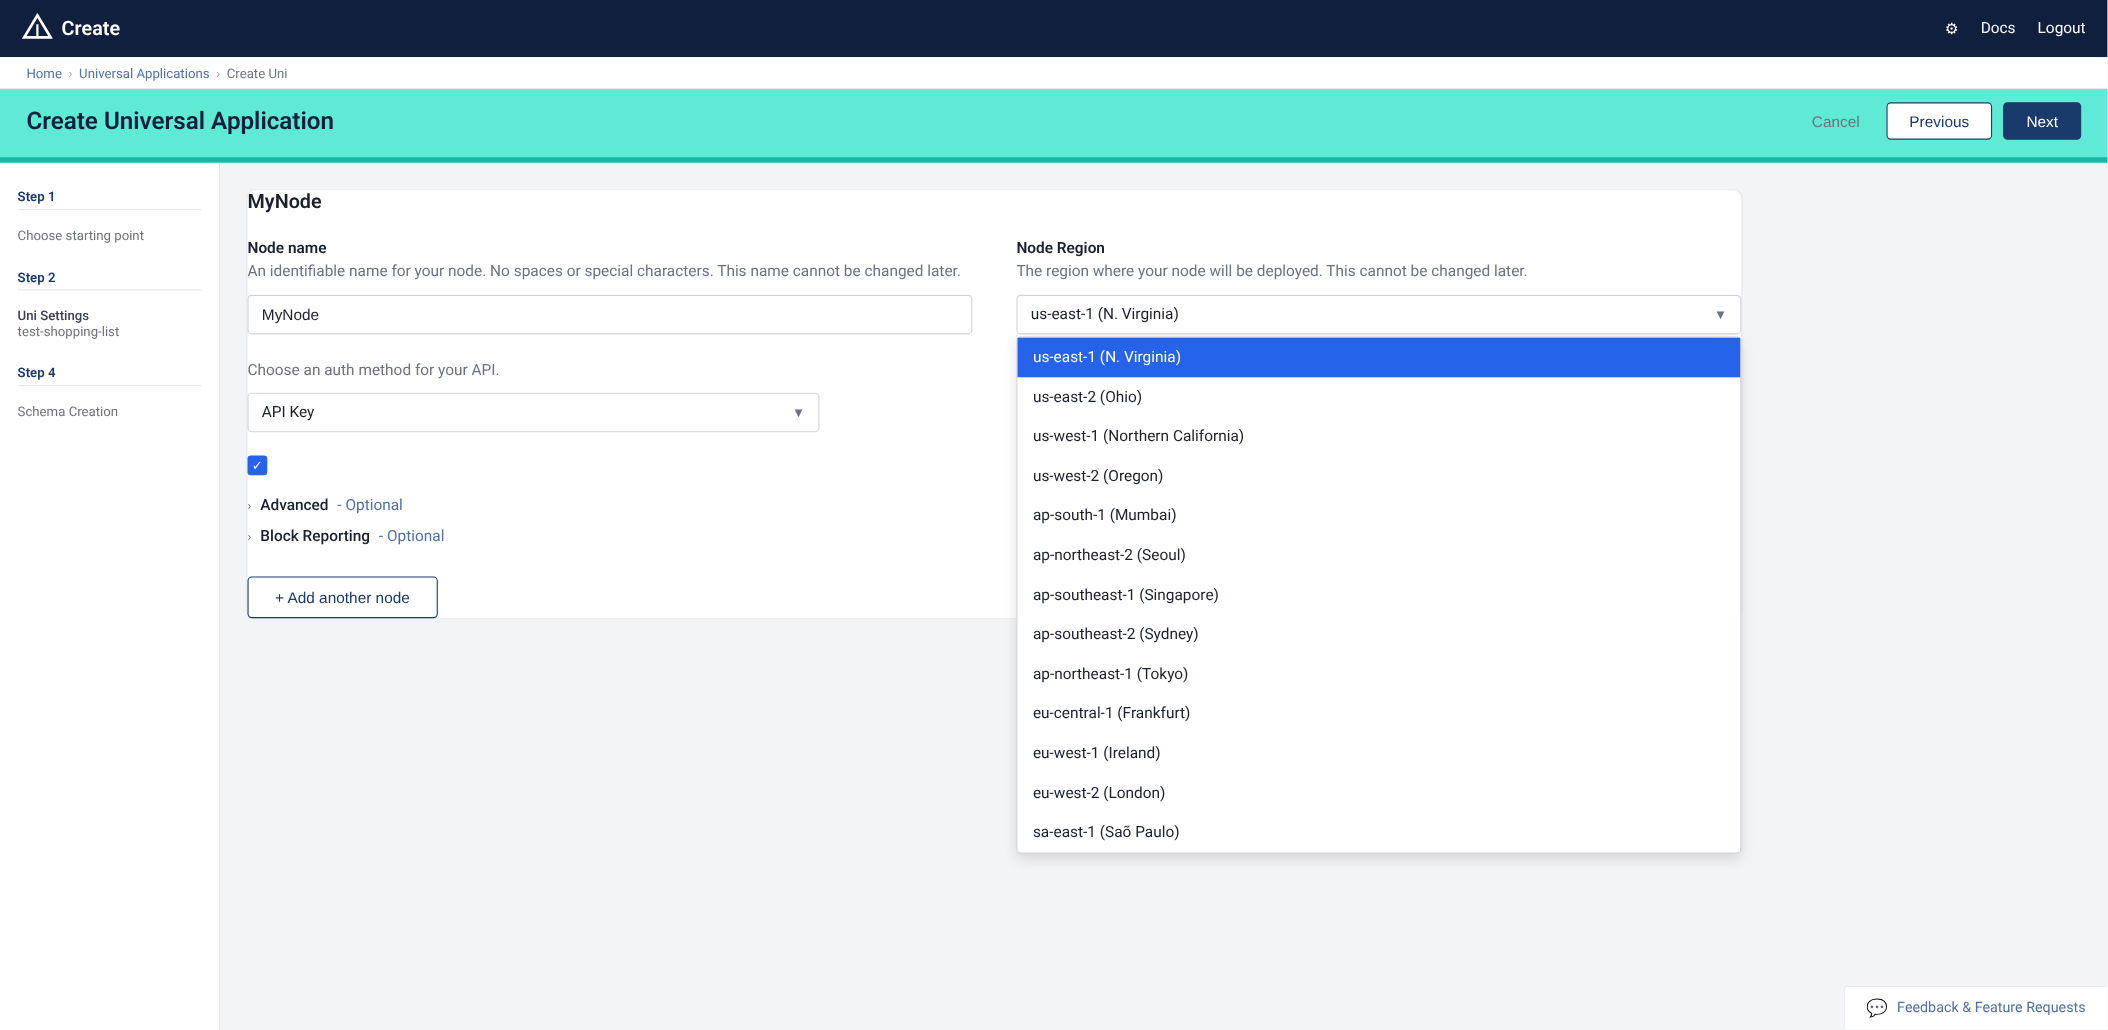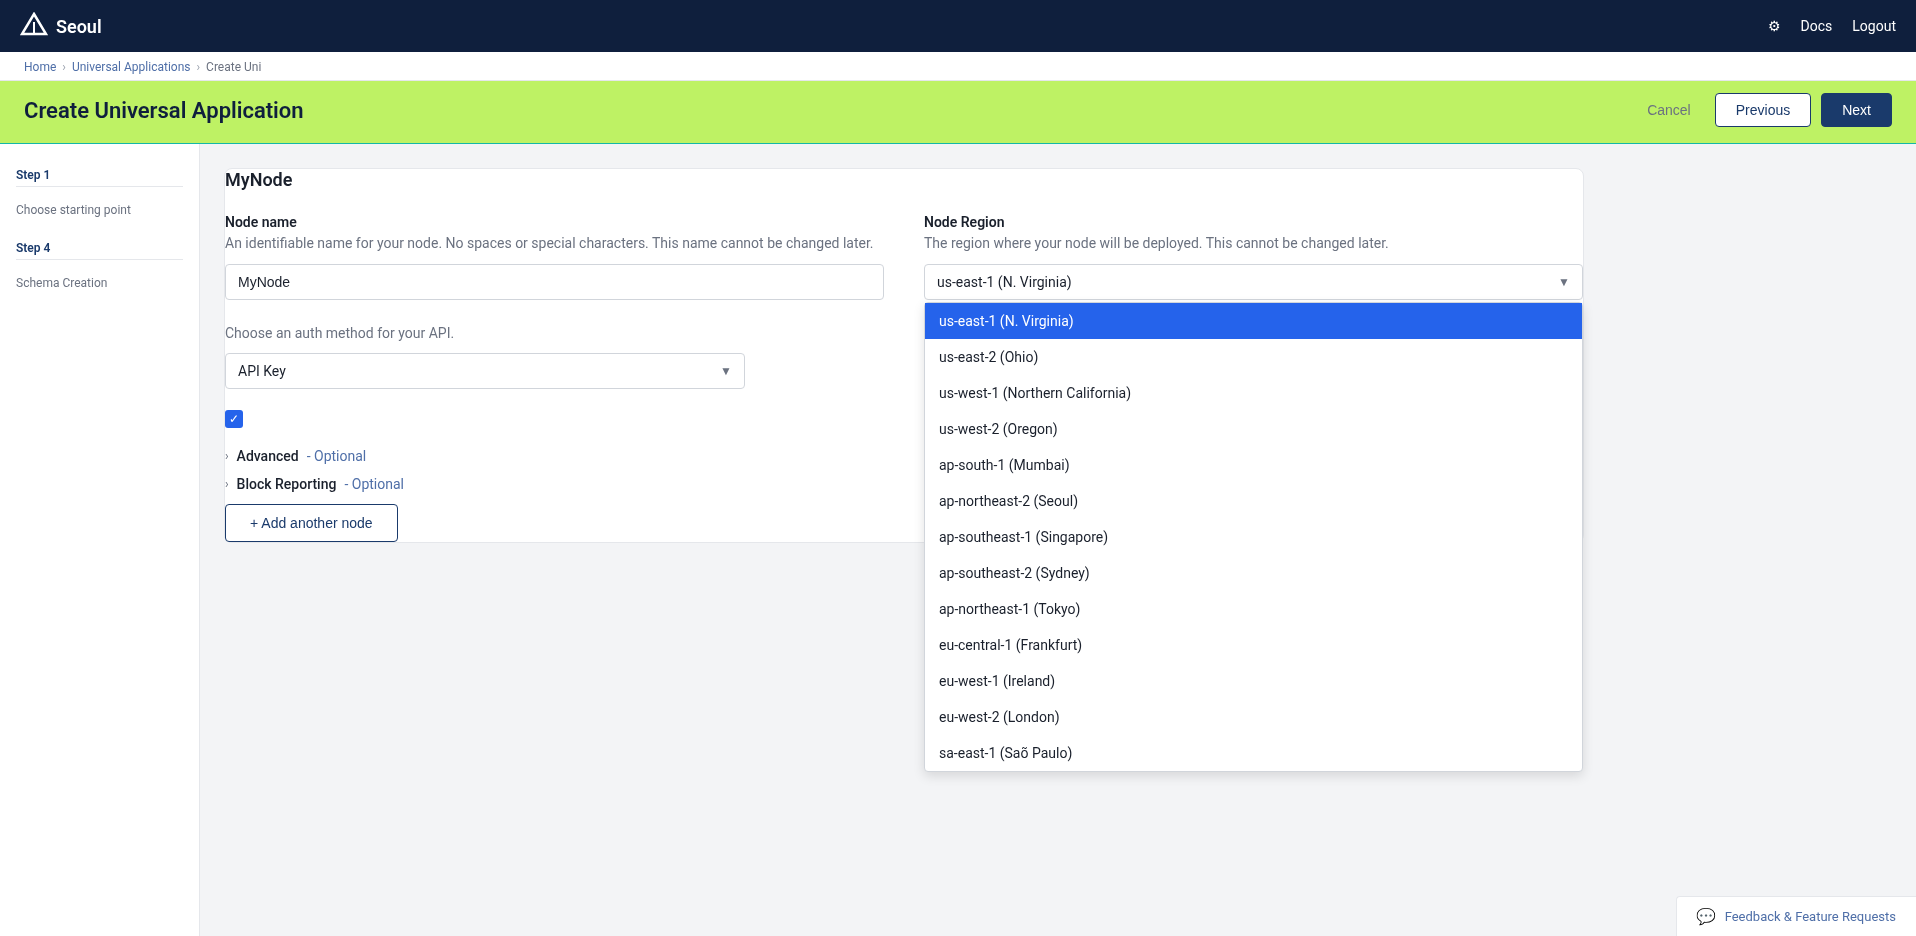--- a/index.html
+++ b/index.html
@@ -32,26 +32,26 @@
       display: flex;
       align-items: center;
       gap: 6px;
       font-size: 12px;
       color: #6b7280;
       padding-bottom: 6px;
     }
     .breadcrumb a { color: #4f6fa8; text-decoration: none; }
     .breadcrumb-sep { color: #9ca3af; }
     .page-title-bar {
-      background: #bef264;
+      background: #5eead4;
       padding: 12px 24px 16px 24px;
       display: flex;
       align-items: center;
       justify-content: space-between;
-      border-bottom: 1px solid #14b8a6;
+      border-bottom: 5px solid #14b8a6;
     }
     .page-title { font-size: 22px; font-weight: 600; color: #0f1f3d; }
     .page-actions { display: flex; align-items: center; gap: 10px; }
     .btn-cancel { background: transparent; border: none; color: #6b7280; cursor: pointer; font-size: 14px; padding: 8px 14px; }
     .btn-previous {
       background: white;
       border: 1.5px solid #1a3a6b;
       color: #1a3a6b;
       cursor: pointer;
       font-size: 14px;
@@ -199,20 +199,21 @@
 
     
     .add-node-btn {
       border: 1.5px solid #1a3a6b;
       background: white;
       color: #1a3a6b;
       border-radius: 4px;
       padding: 10px 24px;
       font-size: 14px;
       cursor: pointer;
+      margin-top: 16px;
       font-weight: 500;
     }
 
     
     .feedback-bar {
       position: fixed;
       bottom: 0;
       right: 0;
       background: white;
       border-top: 1px solid #e5e7eb;
@@ -234,21 +235,21 @@
 </head>
 <body>
 
 <nav class="navbar">
   <div class="navbar-left">
     <div class="vendia-logo">
       <svg class="vendia-logo-icon" viewBox="0 0 28 28" fill="none">
         <polygon points="14,2 26,22 2,22" fill="none" stroke="white" stroke-width="2.5"></polygon>
         <line x1="14" y1="10" x2="14" y2="22" stroke="white" stroke-width="2"></line>
       </svg>
-      <span class="vendia-logo-text">Seoul</span>
+      <span class="vendia-logo-text">Create</span>
     </div>
   </div>
   <div class="navbar-right">
     <span class="gear-icon">⚙</span>
     <a>Docs</a>
     <a>Logout</a>
   </div>
 </nav>
 
 <div class="breadcrumb-bar">
@@ -269,20 +270,26 @@
   </div>
 </div>
 
 <div class="main-layout">
 
   <aside class="sidebar">
     <div class="step-item">
       <div class="step-label">Step 1</div>
       <hr class="step-divider">
       <div class="step-sub">Choose starting point</div>
+    </div>
+    <div class="step-item">
+      <div class="step-label">Step 2</div>
+      <hr class="step-divider">
+      <div class="step-sub-bold">Uni Settings</div>
+      <div class="step-sub">test-shopping-list</div>
     </div>
     <div class="step-item">
       <div class="step-label">Step 4</div>
       <hr class="step-divider">
       <div class="step-sub">Schema Creation</div>
     </div>
   </aside>
 
   <main class="content-area">
     <div class="node-card">

